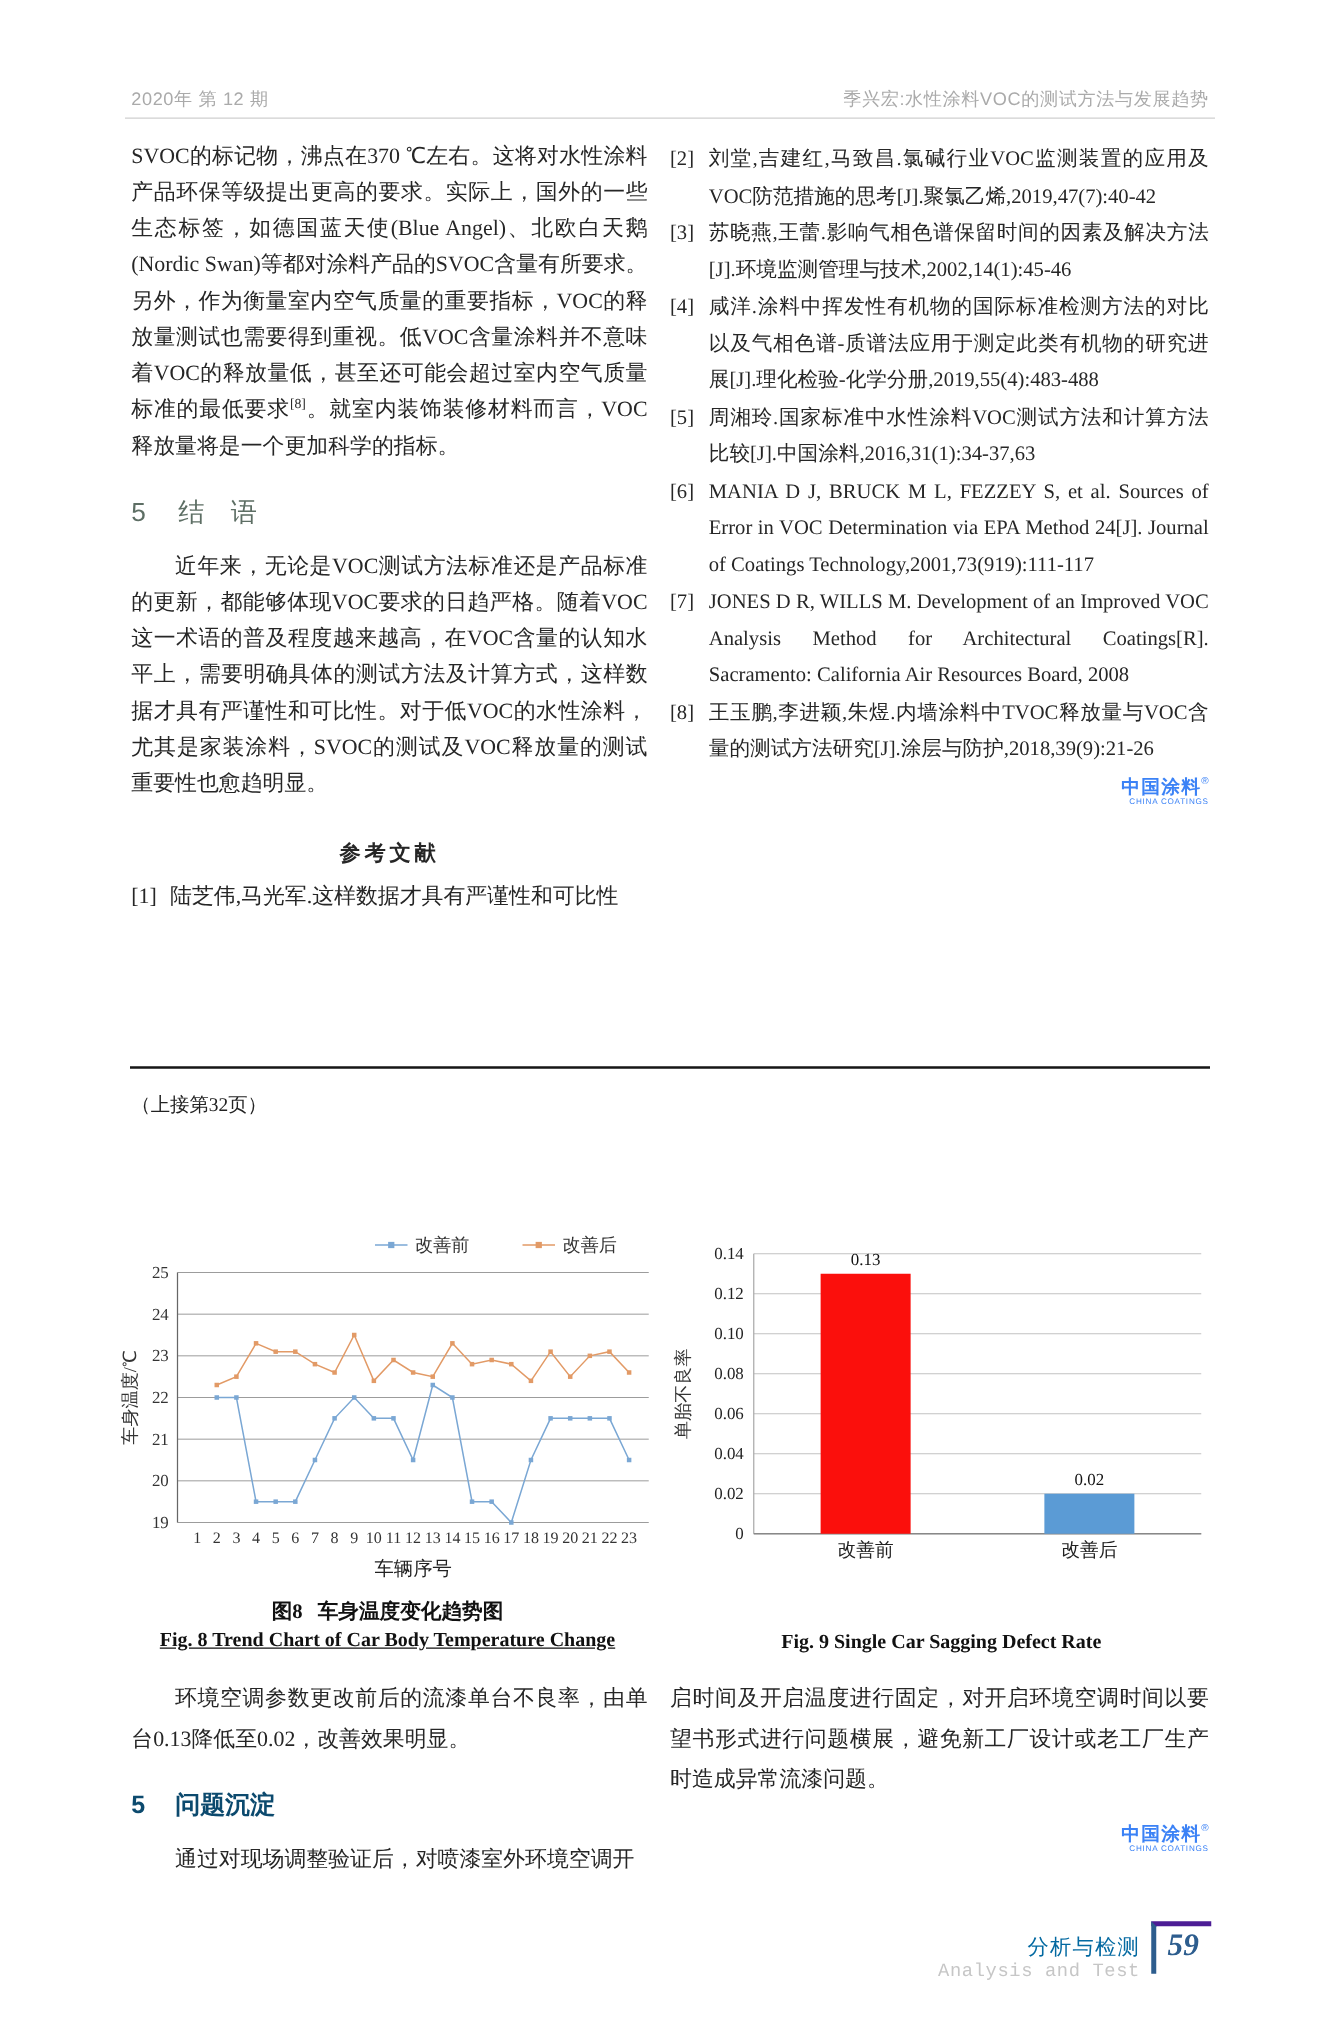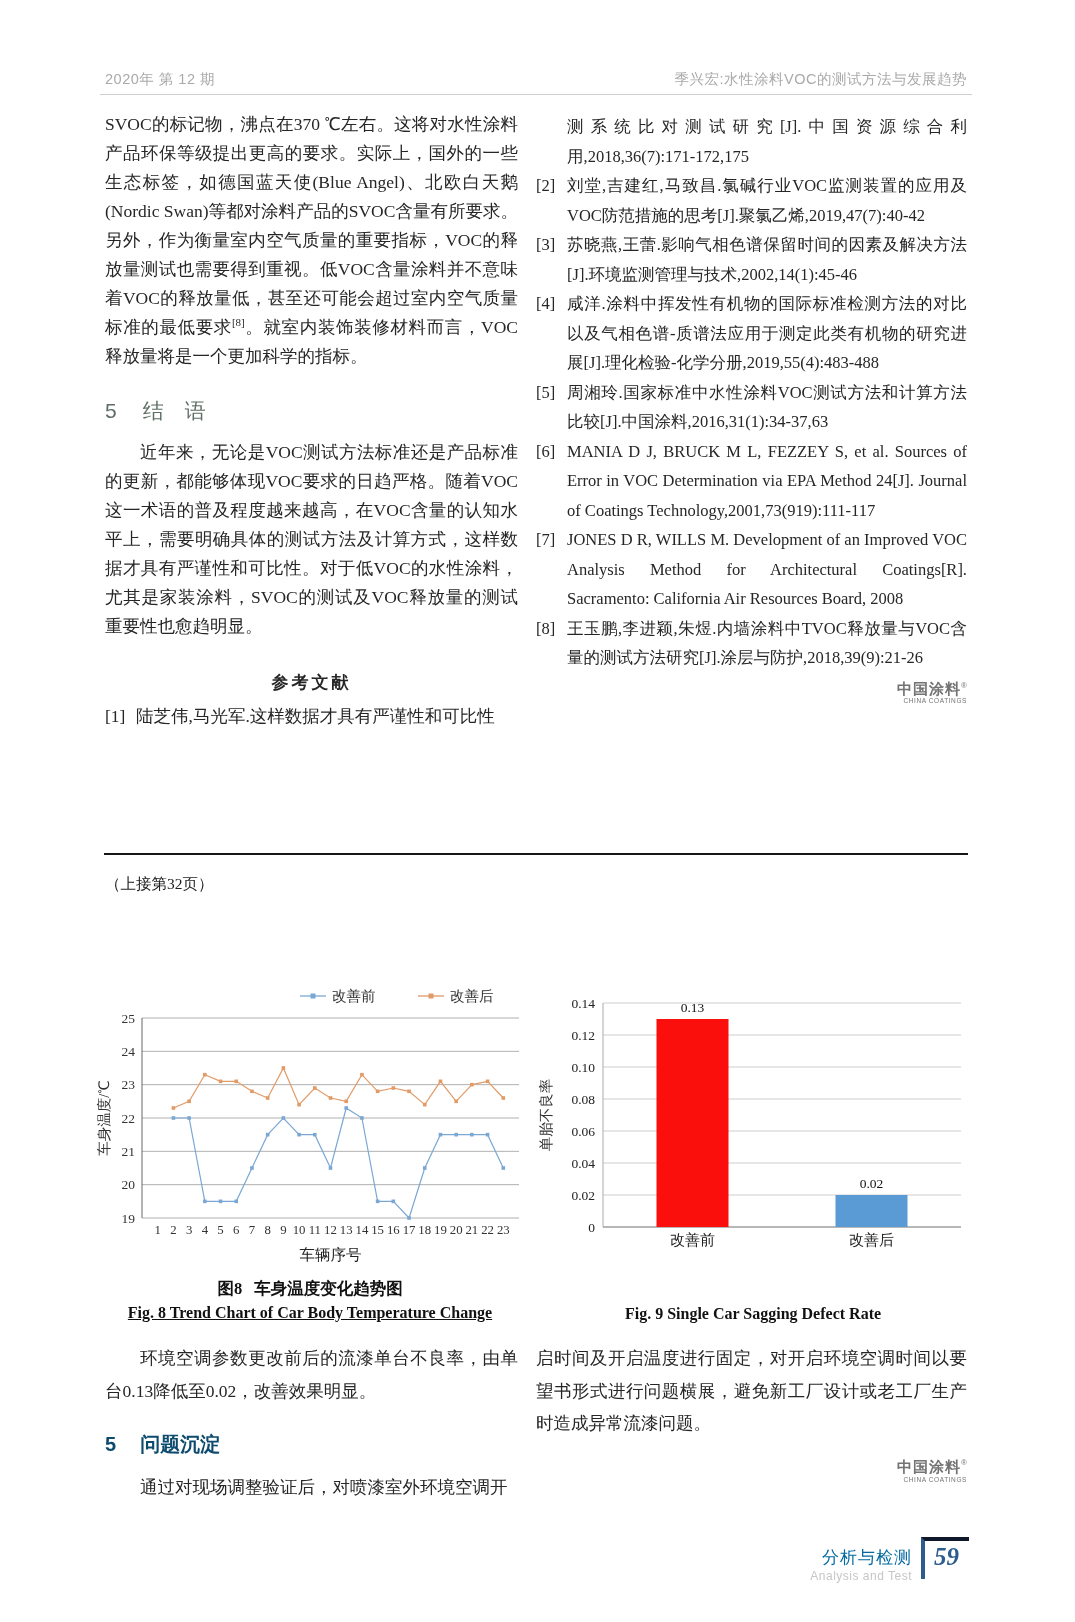--- a/index.html
+++ b/index.html
@@ -18,21 +18,21 @@
   sup.cite{font-size:11px;line-height:0;}
   .h-green{font-family:"Liberation Sans",sans-serif;color:#5d6e64;font-size:21px;
            margin:25px 0 13px 0;font-weight:500;}
   .h-green .num{margin-right:26px;}
   .indent{text-indent:2em;}
   .refs-title{text-align:center;font-weight:bold;font-size:17px;margin:27px 0 5px 0;letter-spacing:3px;text-indent:0;}
   .ref-row{display:flex;}
   .ref-label{flex:0 0 31px;}
   .ref-text{flex:1;text-align:justify;}
   
-  .logo{text-align:right;color:#737373;font-family:"Liberation Sans",sans-serif;line-height:1.15;}
+  .logo{text-align:right;color:#3b82f6;font-family:"Liberation Sans",sans-serif;line-height:1.15;}
   .logo-cn{font-size:15px;font-weight:bold;letter-spacing:1px;}
   .logo-reg{font-size:8px;vertical-align:super;}
   .logo-en{font-size:6.5px;letter-spacing:.6px;}
   .right-col .logo{margin-top:6px;}
   
   .divider{position:absolute;left:104px;top:853px;width:864px;height:2px;background:#161616;}
   .continued{position:absolute;left:105px;top:874px;font-size:15.5px;color:#222;}
   
   .fig8{position:absolute;left:95px;top:976px;width:430px;}
   .fig9{position:absolute;left:535px;top:950px;width:432px;}
@@ -51,22 +51,22 @@
   .br-block{position:absolute;left:536px;top:1342px;width:431px;font-size:17.5px;
             line-height:32.5px;text-align:justify;}
   .h-magenta{font-family:"Liberation Sans",sans-serif;color:#0c4a6e;font-size:20px;
              margin:21px 0 10px 0;font-weight:600;}
   .h-magenta .num{margin-right:24px;}
   .br-block .logo{margin-top:16px;}
   
   .footer{position:absolute;top:1537px;right:106px;display:flex;align-items:flex-start;gap:9px;}
   .footer-txt{text-align:right;margin-top:9px;}
   .footer-cn{font-size:17px;color:#0369a1;letter-spacing:1px;}
-  .footer-en{font-size:12px;color:#c6c6c6;letter-spacing:.5px;font-family:Liberation Sans, sans-serif;}
-  .page-num-box{border-top:4px solid #0f172a;border-left:4px solid #2d5d8e;
+  .footer-en{font-size:15px;color:#c6c6c6;letter-spacing:.5px;font-family:Liberation Mono, monospace;}
+  .page-num-box{border-top:4px solid #4c1d95;border-left:4px solid #2d5d8e;
                 padding:2px 10px 8px 9px;}
   .page-num{font-family:"Liberation Serif",serif;font-style:italic;font-weight:bold;
             color:#2d5d8e;font-size:25px;}
 </style>
 </head>
 <body>
 
 <div class="page">
 
   <div class="hdr hdr-left">2020年  第 12 期</div>
@@ -80,24 +80,20 @@
     </div>
     <div class="indent">近年来，无论是VOC测试方法标准还是产品标准的更新，都能够体现VOC要求的日趋严格。随着VOC这一术语的普及程度越来越高，在VOC含量的认知水平上，需要明确具体的测试方法及计算方式，这样数据才具有严谨性和可比性。对于低VOC的水性涂料，尤其是家装涂料，SVOC的测试及VOC释放量的测试重要性也愈趋明显。</div>
     <div class="refs-title">参考文献</div>
     <div class="ref-row">
       <span class="ref-label">[1]</span>
       <span class="ref-text">陆芝伟,马光军.这样数据才具有严谨性和可比性</span>
     </div>
   </div>
 
   <div class="col right-col">
-    <div class="ref-row">
-        <span class="ref-label"></span>
-        <span class="ref-text">测系统比对测试研究[J].中国资源综合利用,2018,36(7):171-172,175</span>
-      </div>
     <div class="ref-row">
         <span class="ref-label">[2]</span>
         <span class="ref-text">刘堂,吉建红,马致昌.氯碱行业VOC监测装置的应用及VOC防范措施的思考[J].聚氯乙烯,2019,47(7):40-42</span>
       </div>
     <div class="ref-row">
         <span class="ref-label">[3]</span>
         <span class="ref-text">苏晓燕,王蕾.影响气相色谱保留时间的因素及解决方法[J].环境监测管理与技术,2002,14(1):45-46</span>
       </div>
     <div class="ref-row">
         <span class="ref-label">[4]</span>

